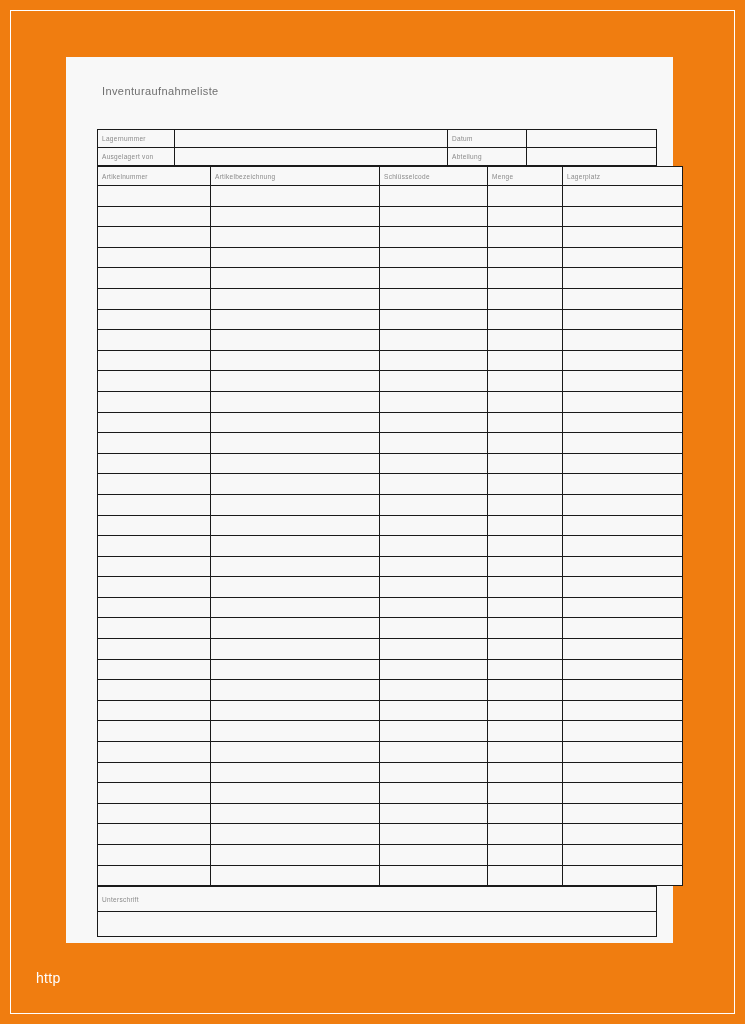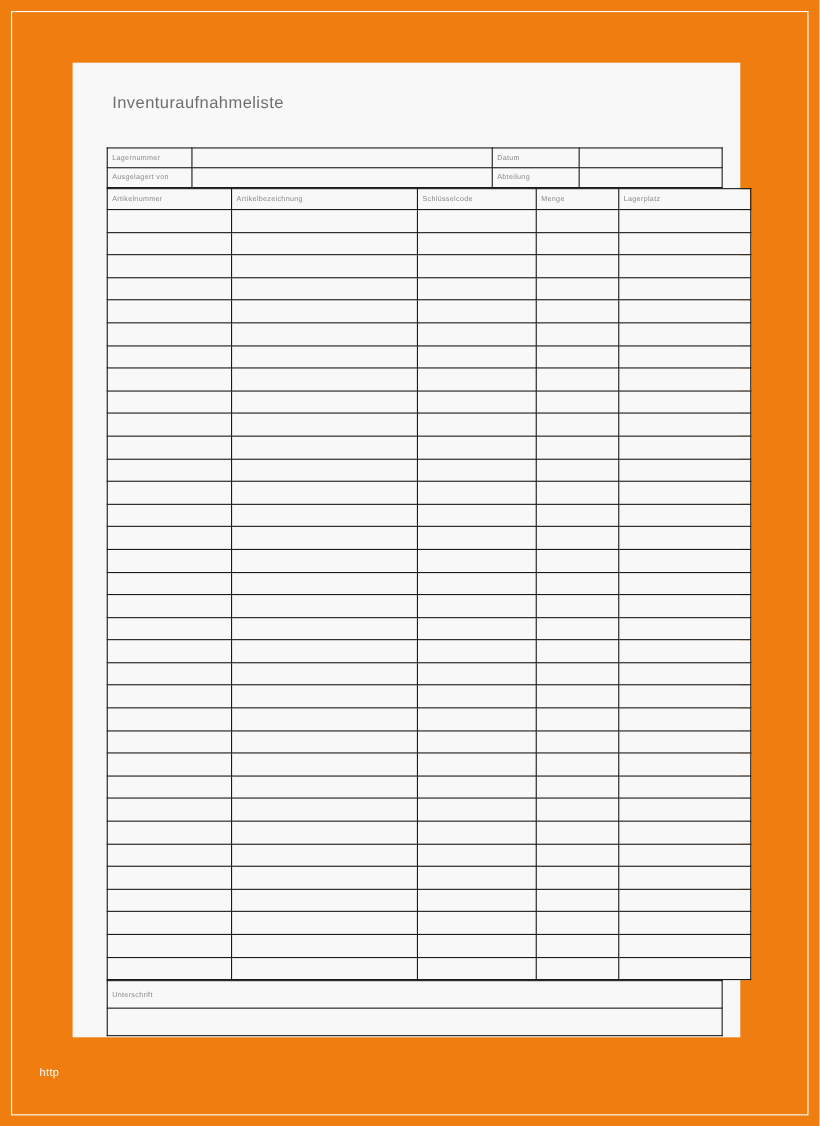--- a/index.html
+++ b/index.html
@@ -39,21 +39,21 @@
   }
 
   .sheet-inner {
     position: absolute;
     left: 31px;
     top: 14px;
     width: 560px;
   }
 
   .doc-title {
-    font-size: 15px;
+    font-size: 11px;
     color: #6f6f6f;
     letter-spacing: 0.4px;
     margin: 14px 0 0 5px;
     font-weight: normal;
     white-space: nowrap;
   }
 
   
   table.form {
     border-collapse: collapse;
@@ -140,21 +140,21 @@
   }
   table.sign td.sign-blank {
     height: 22px;
   }
 
   
   .url-text {
     position: absolute;
     left: 36px;
     top: 970px;
-    font-size: 10px;
+    font-size: 14px;
     color: #ffffff;
     letter-spacing: 0.3px;
   }
 </style>
 </head>
 <body>
 
 <div class="frame-border"></div>
 
 <div class="paper">

